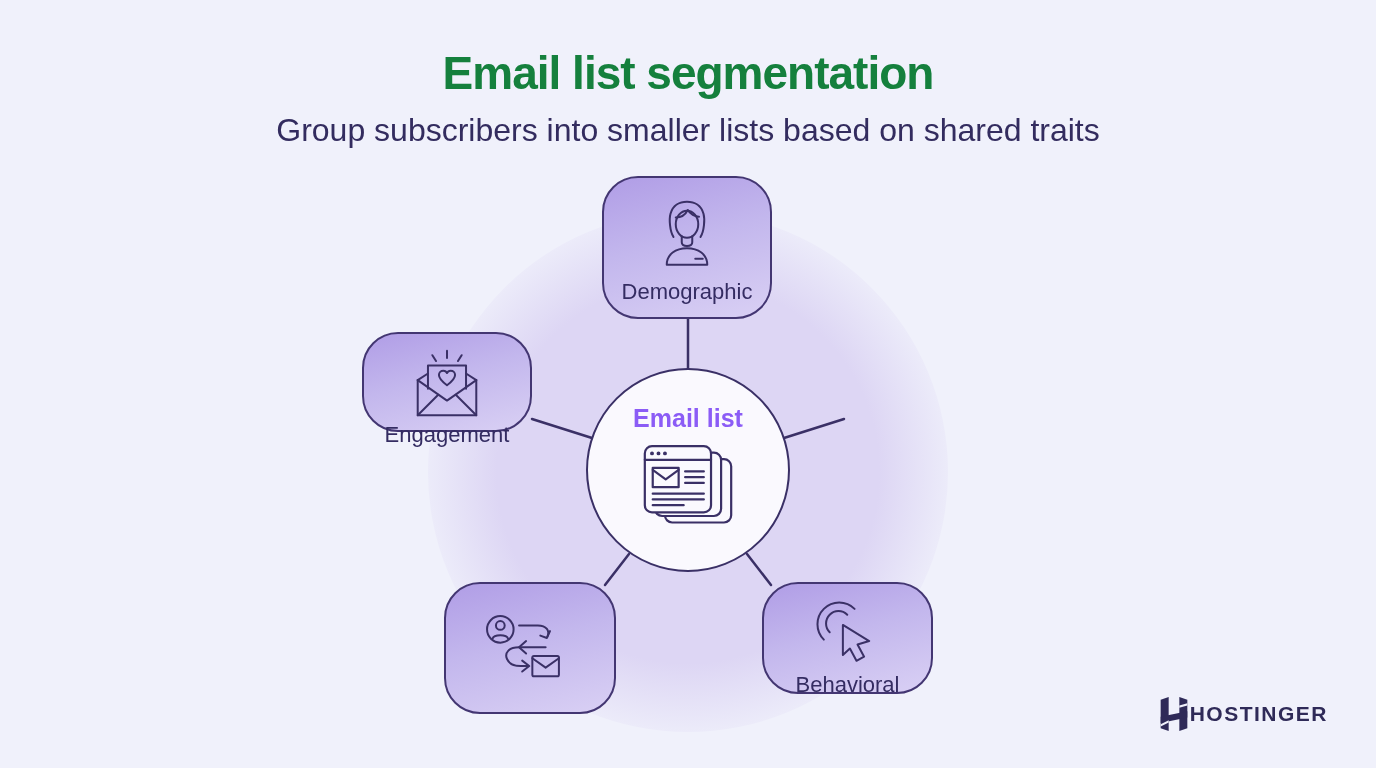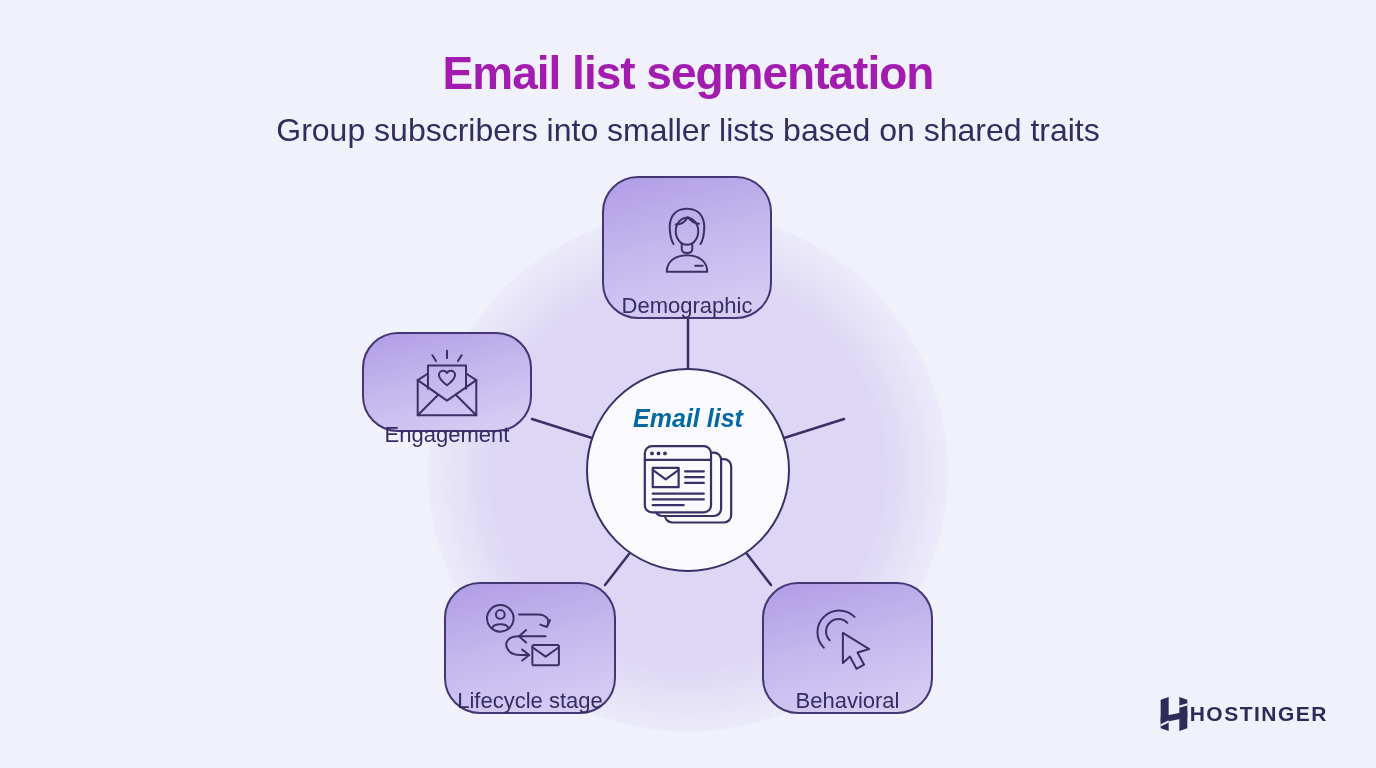--- a/index.html
+++ b/index.html
@@ -8,21 +8,21 @@
     background:#f0f1fb;
     font-family:"Liberation Sans","DejaVu Sans",sans-serif;
     overflow:hidden;position:relative;
   }
   .stage{position:absolute;inset:0;}
 
   
   .hdr{position:absolute;top:46px;left:0;width:100%;text-align:center;}
   .title{
     font-size:46px;font-weight:800;letter-spacing:-1px;
-    color:#a21caf;margin:0;
+    color:#15803d;margin:0;
   }
   .subtitle{
     font-size:32px;font-weight:400;color:#332c5f;
     margin:12px 0 0 0;
   }
 
   
   .glow{
     position:absolute;left:428px;top:212px;width:520px;height:520px;
     border-radius:50%;
@@ -36,41 +36,41 @@
   .node{
     position:absolute;width:170px;height:100px;
     border:2px solid #433672;border-radius:36px;
     background:linear-gradient(165deg,#b09de6 0%,#c3b7ed 45%,#d9d0f4 100%);
     display:flex;flex-direction:column;align-items:center;
     box-sizing:border-box;
   }
   .node .iconwrap{flex:1;display:flex;align-items:center;justify-content:center;padding-top:8px;}
   .node .label{
     font-size:22px;color:#342c62;font-weight:400;
-    line-height:1;white-space:nowrap;
+    padding-bottom:14px;line-height:1;white-space:nowrap;
   }
   .n-demographic{left:602px;top:176px;height:143px;}
   .n-engagement{left:362px;top:332px;}
   .n-geographic{left:844px;top:332px;}
   .n-lifecycle{left:444px;top:582px;height:132px;width:172px;}
-  .n-behavioral{left:762px;top:582px;height:132px;width:171px;}
+  .n-behavioral{left:762px;top:582px;height:112px;width:171px;}
 
   
   .center-circle{
     position:absolute;left:586px;top:368px;width:204px;height:204px;
     border-radius:50%;
     background:#faf9fe;
     border:2.5px solid #3a3066;
     box-sizing:border-box;
     display:flex;flex-direction:column;align-items:center;
     z-index:3;
   }
   .center-circle .clabel{
     margin-top:34px;
-    font-size:25px;font-weight:700;color:#0369a1;font-style:italic;
+    font-size:25px;font-weight:700;color:#8b5cf6;
   }
   .center-circle .cicon{margin-top:6px;}
 
   svg.icon{display:block;}
   svg.icon *{vector-effect:non-scaling-stroke;}
 
   
   .brand{
     position:absolute;right:48px;bottom:36px;
     display:flex;align-items:center;
@@ -144,21 +144,20 @@
         <path d="M8 17.5 C9 14.5 17 14.5 18 17.5"></path>
         <path d="M25 9 H37 C42.5 9 45 12.5 43 16.5"></path>
         <path d="M44.8 12.6 L42.8 17 L38.6 15.5"></path>
         <path d="M42 23 H25 C18.5 23 15.5 26.5 17.3 30.5 C18.7 33.6 22 35 26 35 H30.5"></path>
         <path d="M29.5 19 L25 23 L29.5 27"></path>
         <path d="M27 31.5 L31.5 35 L27 38.5"></path>
         <rect x="33.5" y="28.5" width="17" height="13" rx="1"></rect>
         <path d="M33.5 30 L42 36 L50.5 30"></path>
       </svg>
     </div>
-    <div class="label">Lifecycle stage</div>
   </div>
 
   <div class="node n-behavioral">
     <div class="iconwrap">
       <svg class="icon" width="82" height="82" viewBox="0 0 56 56" fill="none" stroke="#3a3066" stroke-width="2" stroke-linecap="round" stroke-linejoin="round">
         <path d="M32.5 11.5 A14.5 14.5 0 1 0 11.5 32.5"></path>
         <path d="M27.5 15.5 A7.5 7.5 0 1 0 15.5 27.5"></path>
         <path d="M24.5 22.5 L42.5 33.5 L34.5 35.8 L39 44.2 L33.8 47 L29.3 38.6 L24.5 43 Z"></path>
       </svg>
     </div>

